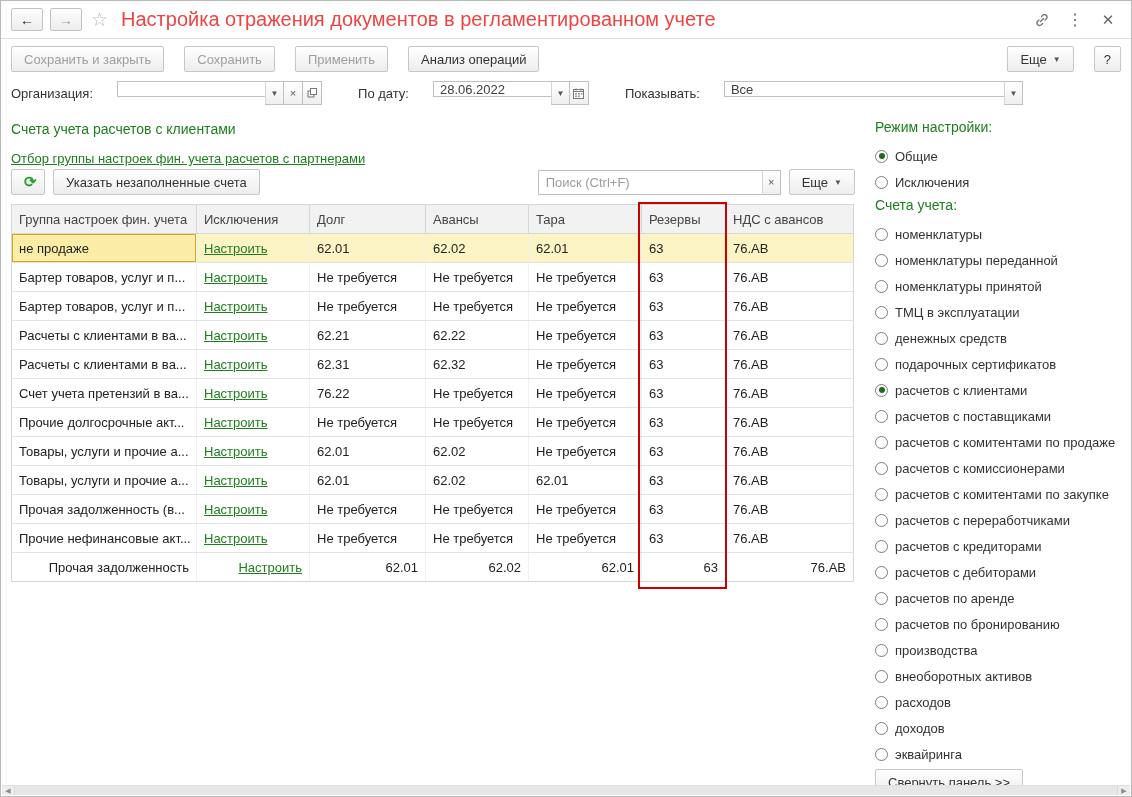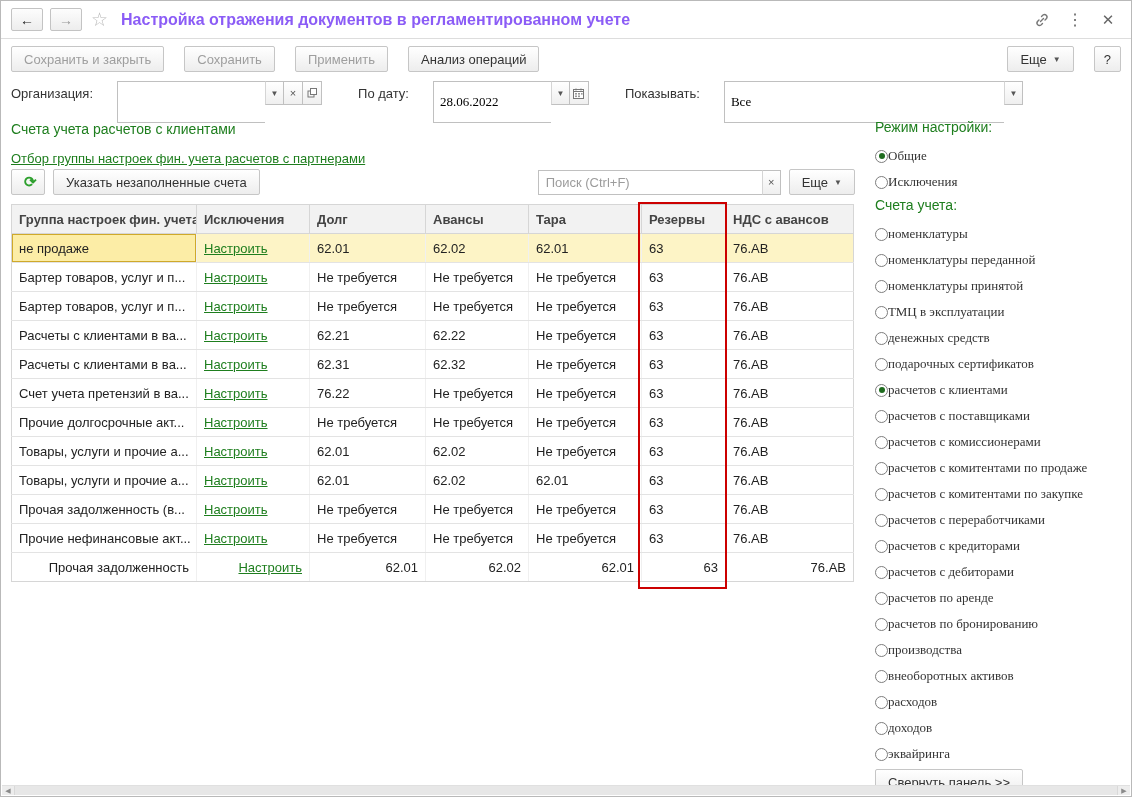--- a/index.html
+++ b/index.html
@@ -23,21 +23,21 @@
   }
   .navbtn {
     width: 32px; height: 23px;
     border: 1px solid #c3c3c3; border-radius: 2px;
     background: linear-gradient(#fdfdfd, #ededed);
     display: flex; align-items: center; justify-content: center;
     font-size: 14px; color: #222; cursor: pointer;
   }
   .navbtn.fwd { color: #999; }
   .star { font-size: 19px; color: #b9b9b9; margin: 0 2px; cursor: pointer; }
-  .wintitle { font-size: 16px; font-weight: bold; color: #8b5cf6; margin-left: 4px; white-space: nowrap; }
+  .wintitle { font-size: 20px; font-weight: normal; color: #ef4444; margin-left: 4px; white-space: nowrap; }
   .titlebar .spacer { flex: 1; }
   .topicon { width: 26px; height: 24px; display:flex; align-items:center; justify-content:center; color:#666; cursor:pointer; font-size:16px; }
   
   .toolbar {
     display: flex; align-items: center; gap: 20px;
     padding: 7px 10px 6px 10px;
   }
   .btn {
     height: 26px; padding: 0 12px;
     border: 1px solid #c6c6c6; border-radius: 2px;
@@ -47,23 +47,23 @@
   }
   .btn.disabled { color: #9e9e9e; }
   .btn .caret { font-size: 8px; color: #555; }
   .toolbar .spacer { flex: 1; }
   .btn.square { padding: 0 9px; }
   
   .filterrow { display: flex; align-items: center; padding: 3px 10px 8px 10px; gap: 22px; }
   .flabel { color: #333; margin-right: 2px; white-space: nowrap; }
   .fieldgrp { display: inline-flex; align-items: stretch; height: 24px; }
   .fieldgrp input {
-    height: 42px; border: 1px solid #c0c0c0; border-right: none;
-    padding: 0 6px; font-size: 13px; font-family: Liberation Serif, serif;
-    outline: none; color: #000000; background: #fff;
+    height: 16px; border: 1px solid #c0c0c0; border-right: none;
+    padding: 0 6px; font-size: 13px; font-family: Liberation Sans, sans-serif;
+    outline: none; color: #404040; background: #fff;
   }
   .minibtn {
     width: 19px; height: 24px;
     border: 1px solid #c0c0c0; border-left: 1px solid #d5d5d5;
     background: linear-gradient(#fff, #efefef);
     display: flex; align-items: center; justify-content: center;
     font-size: 8px; color: #555; cursor: pointer;
   }
   .minibtn + .minibtn { border-left: none; }
   .minibtn.x { font-size: 11px; }
@@ -80,42 +80,42 @@
   .searchgrp input::placeholder { color: #9c9c9c; }
   
   .tablecontainer { position: relative; }
   table.grid { border-collapse: collapse; table-layout: fixed; width: 842px; background: #fff; }
   table.grid col.c0 { width: 185px; } table.grid col.c1 { width: 113px; }
   table.grid col.c2 { width: 116px; } table.grid col.c3 { width: 103px; }
   table.grid col.c4 { width: 113px; } table.grid col.c5 { width: 84px; }
   table.grid col.c6 { width: 128px; }
   table.grid th {
     height: 29px; background: #f2f2f2; border: 1px solid #d6d6d6;
-    font-weight: bold; color: #444; text-align: left; padding: 0 7px;
+    font-weight: normal; color: #444; text-align: left; padding: 0 7px;
     white-space: nowrap; overflow: hidden;
   }
   table.grid td {
     height: 29px; border-bottom: 1px solid #e3e3e3; border-left: 1px solid #f0f0f0;
     padding: 0 7px; white-space: nowrap; overflow: hidden; color: #222;
   }
   table.grid tr td:first-child { border-left: 1px solid #d6d6d6; }
   table.grid tr td:last-child { border-right: 1px solid #d6d6d6; }
   table.grid tbody tr:last-child td { border-bottom: 1px solid #d6d6d6; text-align: right; }
   td.muted, .muted { color: #a8a8a8; }
   a.grn-link { color: #1e7e1e; text-decoration: underline; cursor: pointer; }
   tr.row-hl td { background: #fdf4c6; }
   tr.row-hl td.cell-active { background: #fcedA6; box-shadow: inset 0 0 0 1px #cfa92a; }
   .annotation {
     position: absolute; left: 627px; top: -2px; width: 89px; height: 387px;
     border: 2px solid #cc0000; pointer-events: none;
   }
   
   .right { flex: 1; display: flex; flex-direction: column; padding: 4px 4px 6px 18px; }
   .right .gr-heading { margin: 2px 0 8px 0; }
-  .radio-row { display: flex; align-items: center; height: 26px; cursor: pointer; font-family: Liberation Serif, serif; }
+  .radio-row { display: flex; align-items: center; gap: 7px; height: 26px; cursor: pointer; }
   .radio {
     width: 13px; height: 13px; border-radius: 50%;
     border: 1px solid #7d7d7d; background: #fff; flex: none;
     display: inline-flex; align-items: center; justify-content: center;
   }
   .radio-row.sel .radio::after {
     content: ""; width: 6px; height: 6px; border-radius: 50%; background: #1e6b1e; display: block;
   }
   .accounts-block { margin-top: 2px; }
   .collapsebtn { margin-top: auto; align-self: flex-start; }
@@ -398,25 +398,25 @@
         <div class="radio-row sel">
           <span class="radio"></span>
           <span>расчетов с клиентами</span>
         </div>
         <div class="radio-row">
           <span class="radio"></span>
           <span>расчетов с поставщиками</span>
         </div>
         <div class="radio-row">
           <span class="radio"></span>
+          <span>расчетов с комитентами по продаже</span>
+        </div>
+        <div class="radio-row">
+          <span class="radio"></span>
           <span>расчетов с комиссионерами</span>
-        </div>
-        <div class="radio-row">
-          <span class="radio"></span>
-          <span>расчетов с комитентами по продаже</span>
         </div>
         <div class="radio-row">
           <span class="radio"></span>
           <span>расчетов с комитентами по закупке</span>
         </div>
         <div class="radio-row">
           <span class="radio"></span>
           <span>расчетов с переработчиками</span>
         </div>
         <div class="radio-row">

